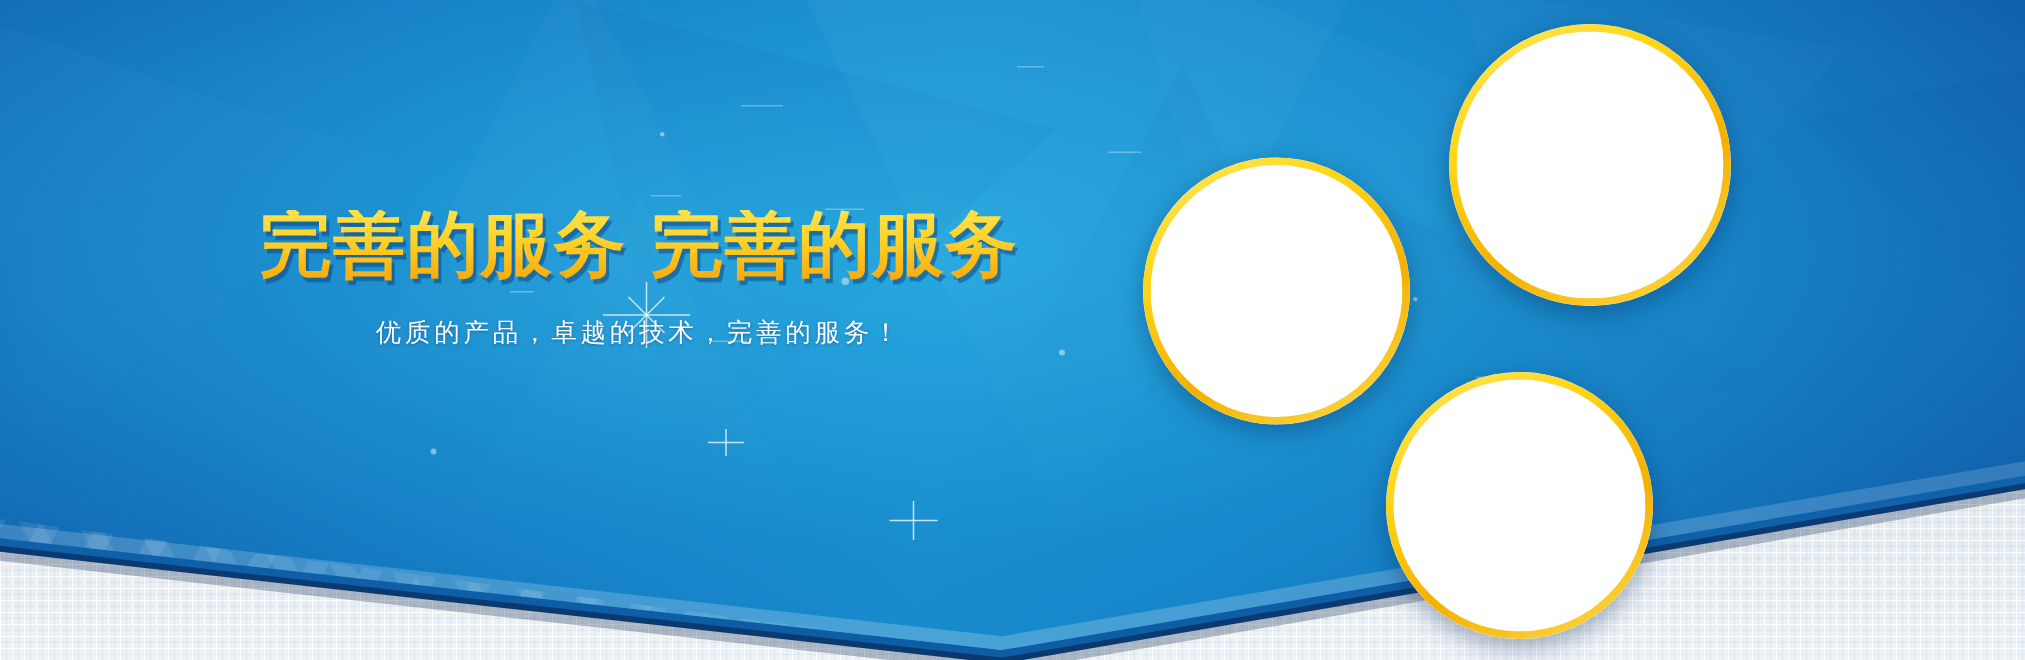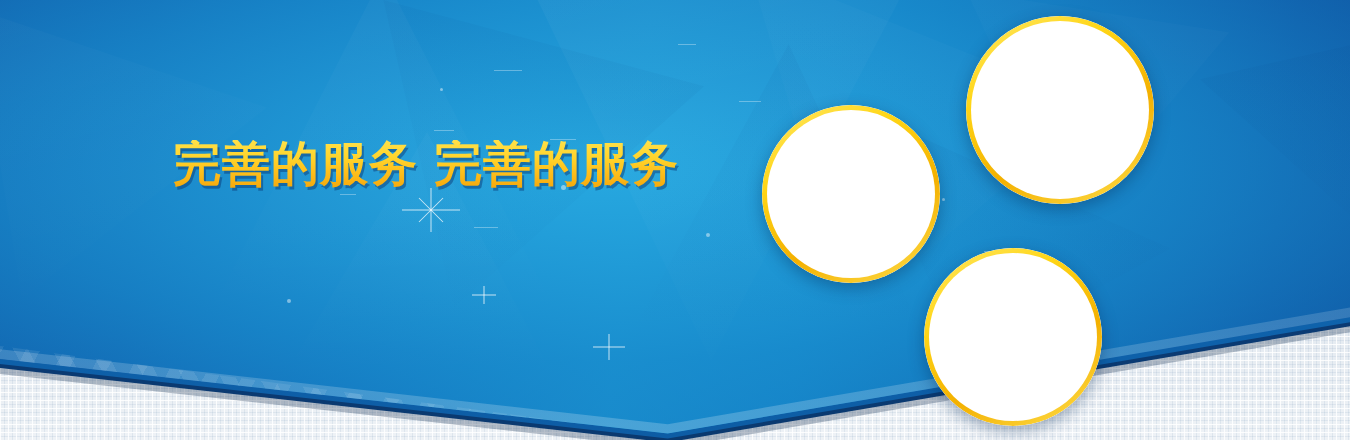--- a/index.html
+++ b/index.html
@@ -408,20 +408,21 @@
 
     <div class="stripes"></div>
     <div class="stripes-r"></div>
     <div class="bevel"></div>
   </div>
 
   <div class="copy">
     <div class="headline">
       <span>完善的服务</span><span class="gap"></span><span>完善的服务</span>
     </div>
+    <div class="subline">优质的产品，卓越的技术，完善的服务！</div>
   </div>
 
   <div class="pcircle" style="left:762px;top:105px;width:178px;height:178px;">
     <div class="ring"></div>
     <div class="inner">
       <div class="shelf"></div>
       <div class="gshadow" style="left:22%;bottom:7%;width:58%;height:12px;"></div>
 
       <div class="emf-wire"></div>
 

